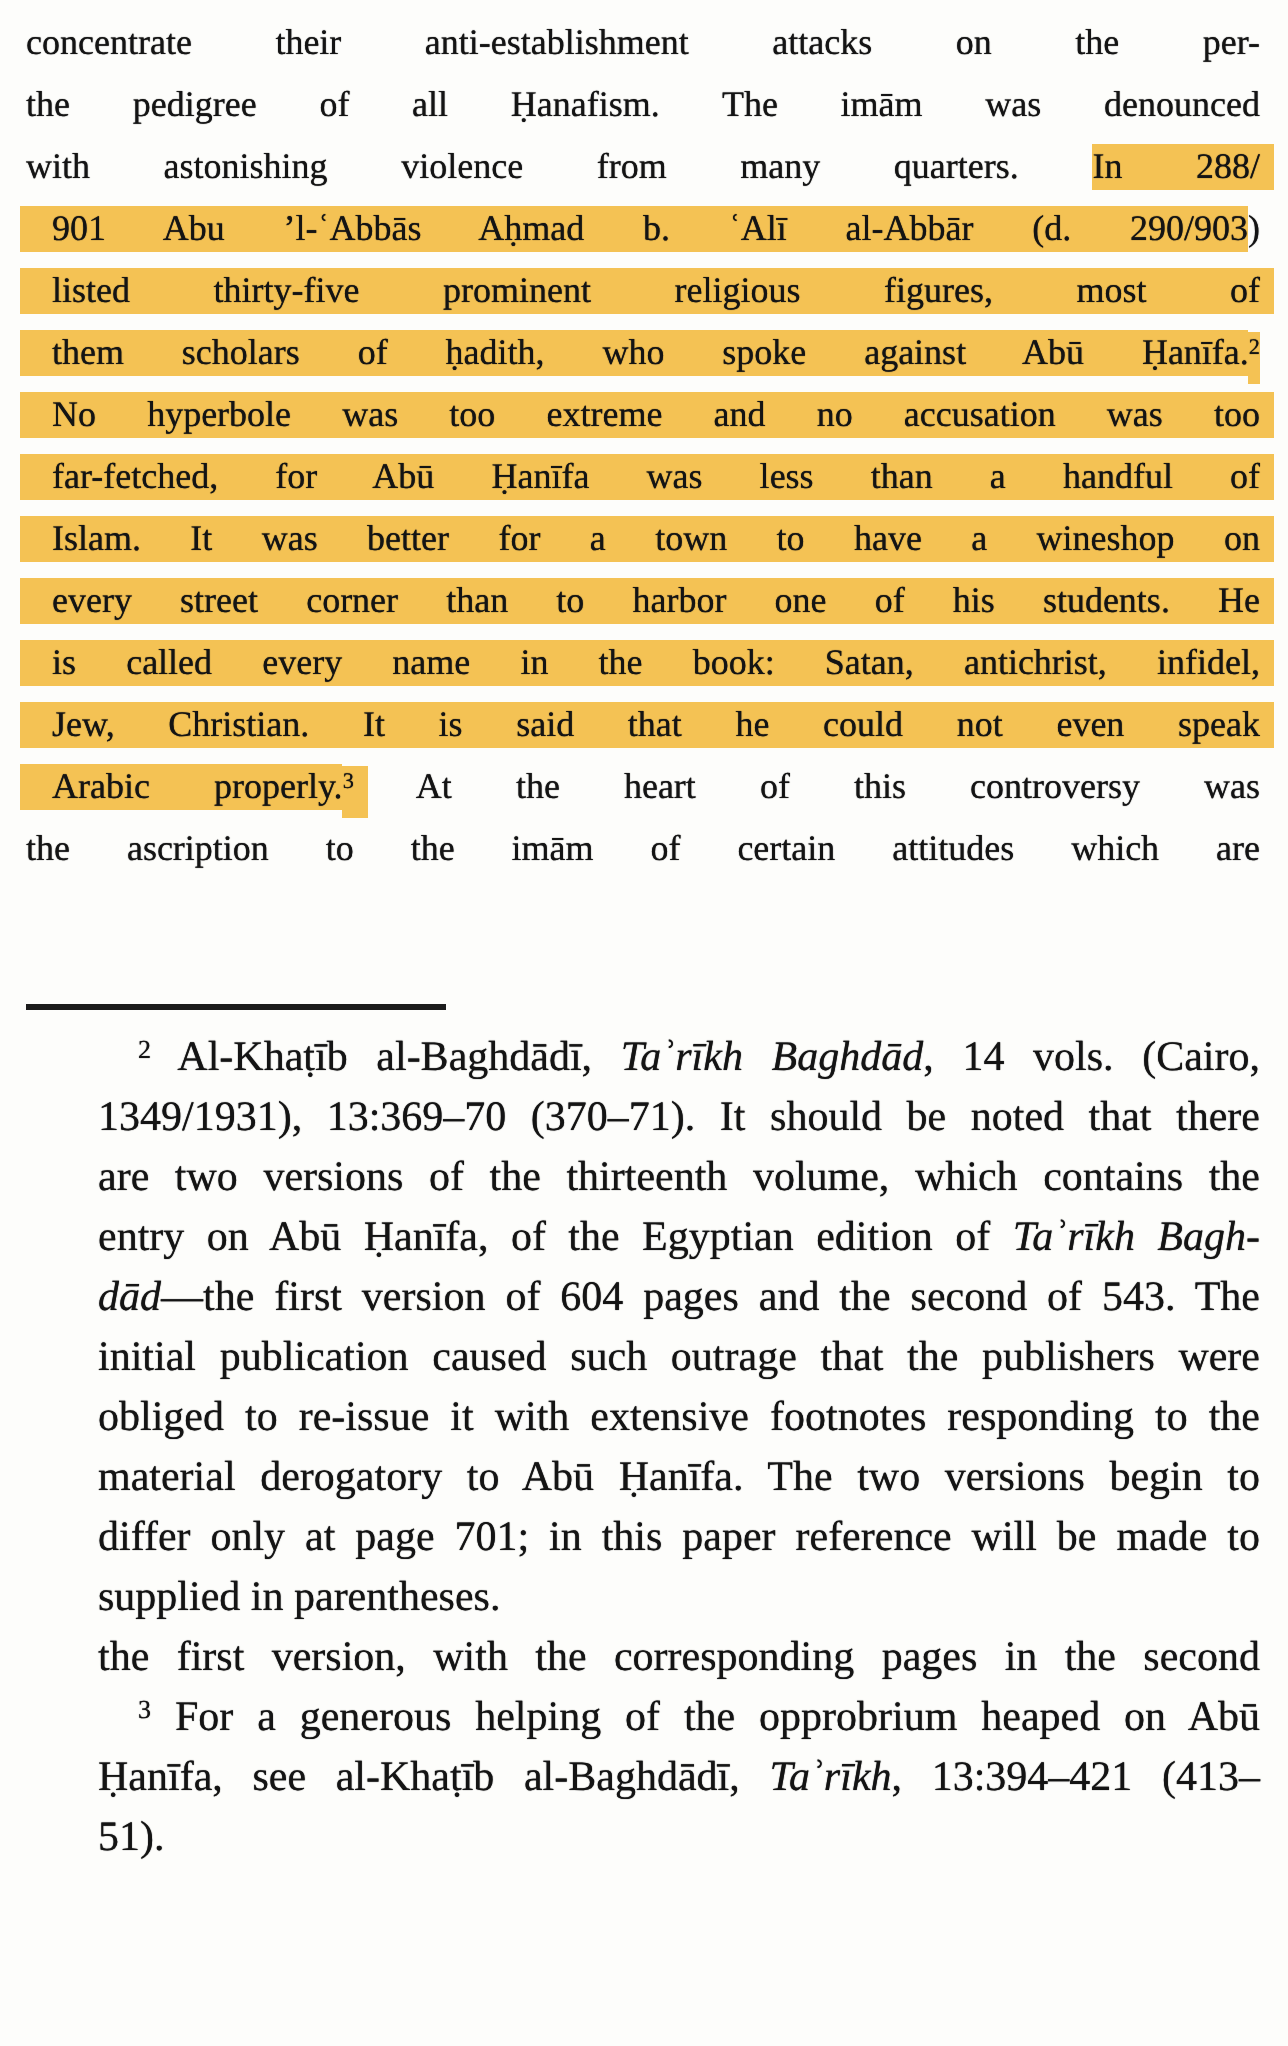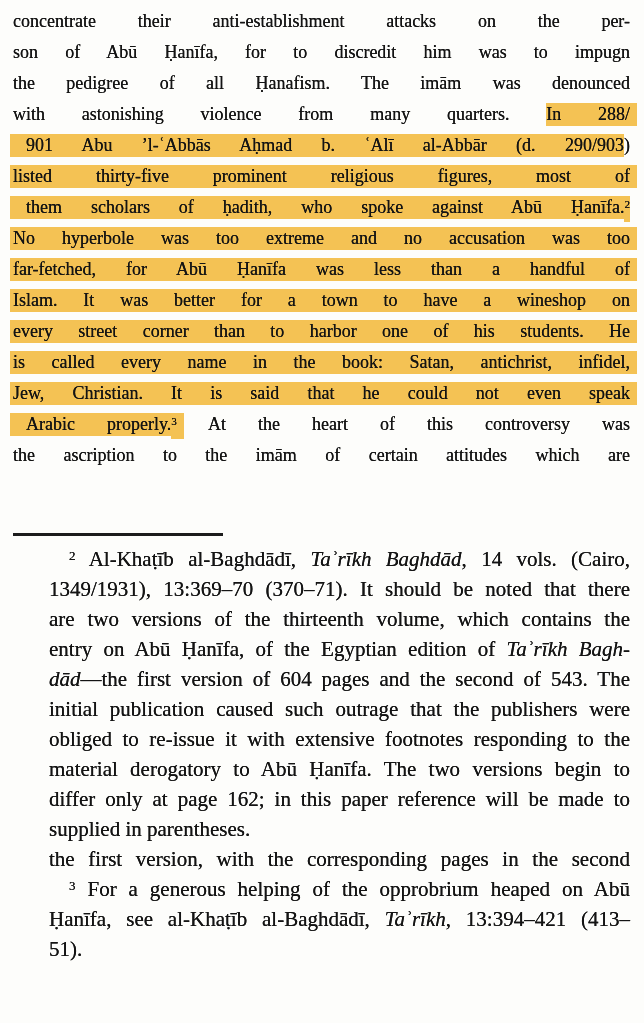--- a/index.html
+++ b/index.html
@@ -48,21 +48,21 @@
   .line.short { text-align-last: left; }
   .line.indent { text-indent: 20px; }
   
   .hl {
     background: var(--hl, #f4c254);
     padding-top: 1px;
     padding-bottom: 2px;
   }
   .bleed-l  { padding-left: 16px;  margin-left: -3px; }
   .bleed-r  { padding-right: 7px; margin-right: -7px; }
-  .bleed-lr { padding-left: 3px;  margin-left: -3px; padding-right: 7px; margin-right: -7px; }
+  .bleed-lr { padding-left: 16px;  margin-left: -3px; padding-right: 7px; margin-right: -7px; }
   
   .it { font-style: italic; }
   
   .line sup {
     font-size: 0.62em;
     line-height: 0;
     position: relative;
     top: -0.42em;
     vertical-align: baseline;
   }
@@ -70,21 +70,20 @@
     padding-top: 2px;
     padding-bottom: 12px;
   }
 </style>
 </head>
 <body>
 
 <div class="page">
   <div class="main-text" id="main-text">
       <div class="line"><span>concentrate their anti-establishment attacks on the per-</span></div>
-      <div class="line"><span>son of Abū Ḥanīfa, for to discredit him was to impugn</span></div>
       <div class="line"><span>the pedigree of all Ḥanafism. The imām was denounced</span></div>
       <div class="line"><span>with astonishing violence from many quarters. </span><span class="hl bleed-r">In 288/</span></div>
       <div class="line"><span class="hl bleed-l">901 Abu ’l-ʿAbbās Aḥmad b. ʿAlī al-Abbār (d. 290/903</span><span>)</span></div>
       <div class="line"><span class="hl bleed-lr">listed thirty-five prominent religious figures, most of</span></div>
       <div class="line"><span class="hl bleed-l">them scholars of ḥadith, who spoke against Abū Ḥanīfa.</span><sup class="hl">2</sup></div>
       <div class="line"><span class="hl bleed-lr">No hyperbole was too extreme and no accusation was too</span></div>
       <div class="line"><span class="hl bleed-lr">far-fetched, for Abū Ḥanīfa was less than a handful of</span></div>
       <div class="line"><span class="hl bleed-lr">Islam. It was better for a town to have a wineshop on</span></div>
       <div class="line"><span class="hl bleed-lr">every street corner than to harbor one of his students. He</span></div>
       <div class="line"><span class="hl bleed-lr">is called every name in the book: Satan, antichrist, infidel,</span></div>
@@ -95,20 +94,20 @@
   <div class="fn-rule"></div>
   <div class="fn-text" id="footnote-text">
       <div class="line indent"><sup>2</sup><span> Al-Khaṭīb al-Baghdādī, </span><span class="it">Taʾrīkh Baghdād</span><span>, 14 vols. (Cairo,</span></div>
       <div class="line"><span>1349/1931), 13:369–70 (370–71). It should be noted that there</span></div>
       <div class="line"><span>are two versions of the thirteenth volume, which contains the</span></div>
       <div class="line"><span>entry on Abū Ḥanīfa, of the Egyptian edition of </span><span class="it">Taʾrīkh Bagh-</span></div>
       <div class="line"><span class="it">dād</span><span>—the first version of 604 pages and the second of 543. The</span></div>
       <div class="line"><span>initial publication caused such outrage that the publishers were</span></div>
       <div class="line"><span>obliged to re-issue it with extensive footnotes responding to the</span></div>
       <div class="line"><span>material derogatory to Abū Ḥanīfa. The two versions begin to</span></div>
-      <div class="line"><span>differ only at page 162; in this paper reference will be made to</span></div>
+      <div class="line"><span>differ only at page 701; in this paper reference will be made to</span></div>
       <div class="line short"><span>supplied in parentheses.</span></div>
       <div class="line"><span>the first version, with the corresponding pages in the second</span></div>
       <div class="line indent"><sup>3</sup><span> For a generous helping of the opprobrium heaped on Abū</span></div>
       <div class="line"><span>Ḥanīfa, see al-Khaṭīb al-Baghdādī, </span><span class="it">Taʾrīkh</span><span>, 13:394–421 (413–</span></div>
       <div class="line short"><span>51).</span></div>
     </div>
 </div>
 
 </body></html>

